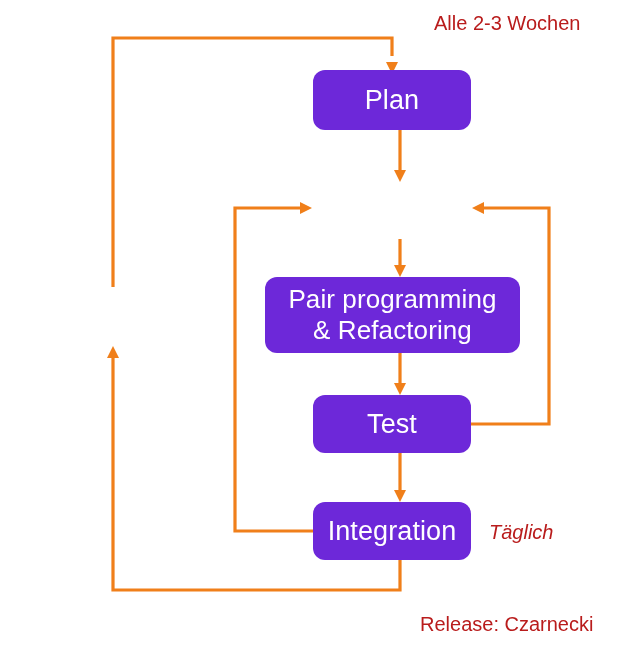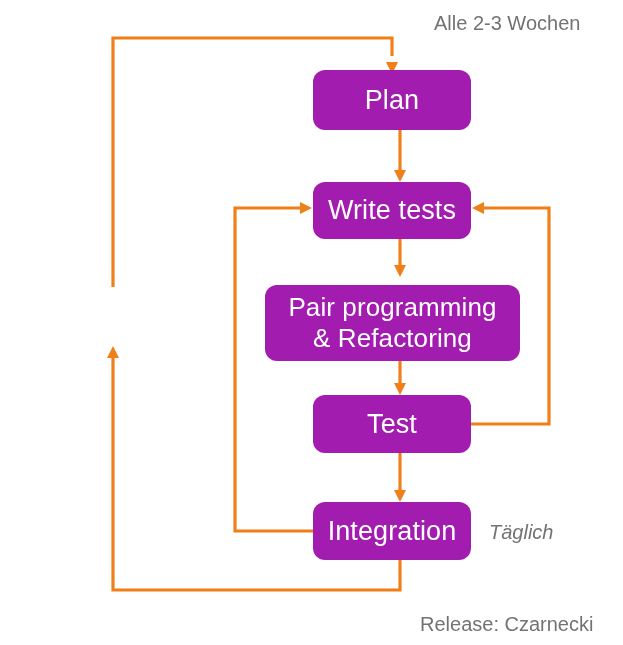--- a/index.html
+++ b/index.html
@@ -17,42 +17,41 @@
   }
   #diagram-svg {
     position: absolute;
     left: 0;
     top: 0;
     width: 623px;
     height: 645px;
   }
   .node {
     position: absolute;
-    background: #a21caf;
+    background: #6d28d9;
     color: #ffffff;
     border-radius: 12px;
     display: flex;
     align-items: center;
     justify-content: center;
     text-align: center;
     font-size: 27px;
     font-weight: 400;
     line-height: 1.12;
     letter-spacing: 0.1px;
     box-sizing: border-box;
     z-index: 3;
   }
   .node-two-line {
     font-size: 26px;
     line-height: 1.18;
-    margin-top: 8px;
   }
   .caption {
     position: absolute;
-    color: #737373;
+    color: #b91c1c;
     font-size: 20px;
     white-space: nowrap;
     z-index: 4;
   }
 </style>
 </head>
 <body>
 
 <div id="canvas">
 
@@ -105,23 +104,20 @@
         <path d="M 107 358 L 119 358 L 113 346 Z" fill="#F07F1A" stroke="none"></path>
       </g>
 
     </g>
   </svg>
 
   <div class="node" style="left:313px; top:70px; width:158px; height:60px;">
     <span>Plan</span>
   </div>
 
-  <div class="node" style="left:313px; top:182px; width:158px; height:57px;">
-    <span>Write tests</span>
-  </div>
 
   <div class="node node-two-line" style="left:265px; top:277px; width:255px; height:76px; flex-direction:column;">
     <span>Pair programming</span>
     <span>&amp; Refactoring</span>
   </div>
 
   <div class="node" style="left:313px; top:502px; width:158px; height:58px;">
     <span>Integration</span>
   </div>
 

